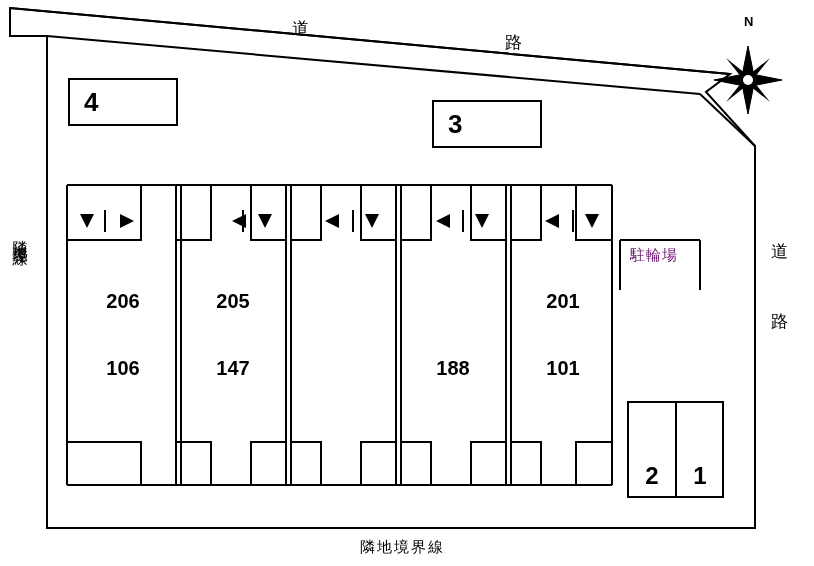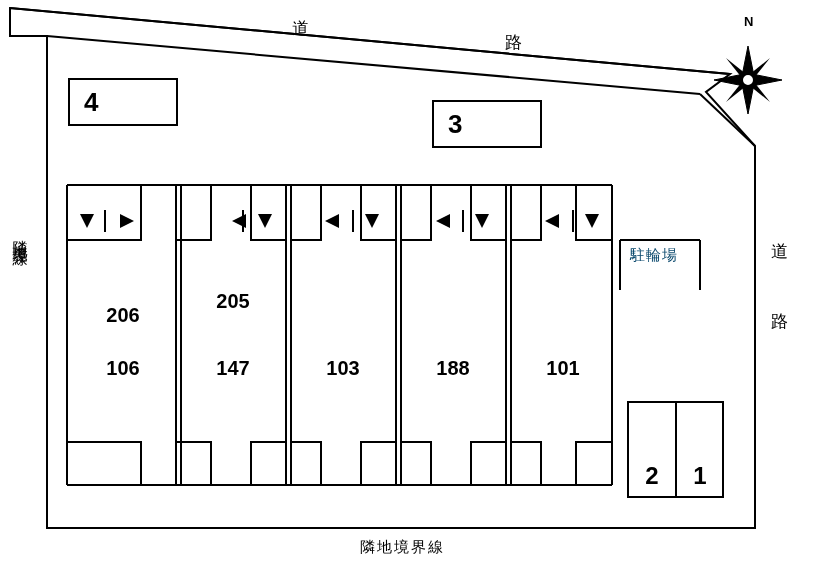--- a/index.html
+++ b/index.html
@@ -56,21 +56,21 @@
     position: absolute;
     font-size: 15px;
     color: #000;
     writing-mode: vertical-rl;
     text-orientation: upright;
     letter-spacing: 3px;
   }
   .bike-lbl {
     position: absolute;
     font-size: 15px;
-    color: #0c4a6e;
+    color: #701a75;
     letter-spacing: 1px;
   }
   .smallbox-num {
     position: absolute;
     font-size: 24px;
     font-weight: bold;
     color: #000;
     text-align: center;
     width: 40px;
   }
@@ -201,26 +201,26 @@
 
   <div class="boxlabel" style="left:68px; top:78px; width:110px; height:48px;">
     <span>4</span>
   </div>
   <div class="boxlabel" style="left:432px; top:100px; width:110px; height:48px;">
     <span>3</span>
   </div>
 
   <div class="bike-lbl" style="left:630px; top:246px;"><span>駐輪場</span></div>
 
-  <div class="unit-num" style="left:78px; top:304px;"><span>206</span></div>
+  <div class="unit-num" style="left:78px; top:290px;"><span>206</span></div>
   <div class="unit-num" style="left:188px; top:290px;"><span>205</span></div>
+  <div class="unit-num" style="left:518px; top:290px;"><span>201</span></div>
 
   <div class="unit-num" style="left:78px; top:357px;"><span>106</span></div>
   <div class="unit-num" style="left:188px; top:357px;"><span>147</span></div>
-  <div class="unit-num" style="left:298px; top:357px;"><span>103</span></div>
   <div class="unit-num" style="left:408px; top:357px;"><span>188</span></div>
   <div class="unit-num" style="left:518px; top:357px;"><span>101</span></div>
 
   <div class="smallbox-num" style="left:632px; top:462px;"><span>2</span></div>
   <div class="smallbox-num" style="left:680px; top:462px;"><span>1</span></div>
 
   <div class="compass-n" style="left:744px; top:14px;"><span>N</span></div>
 
 </div>
 

